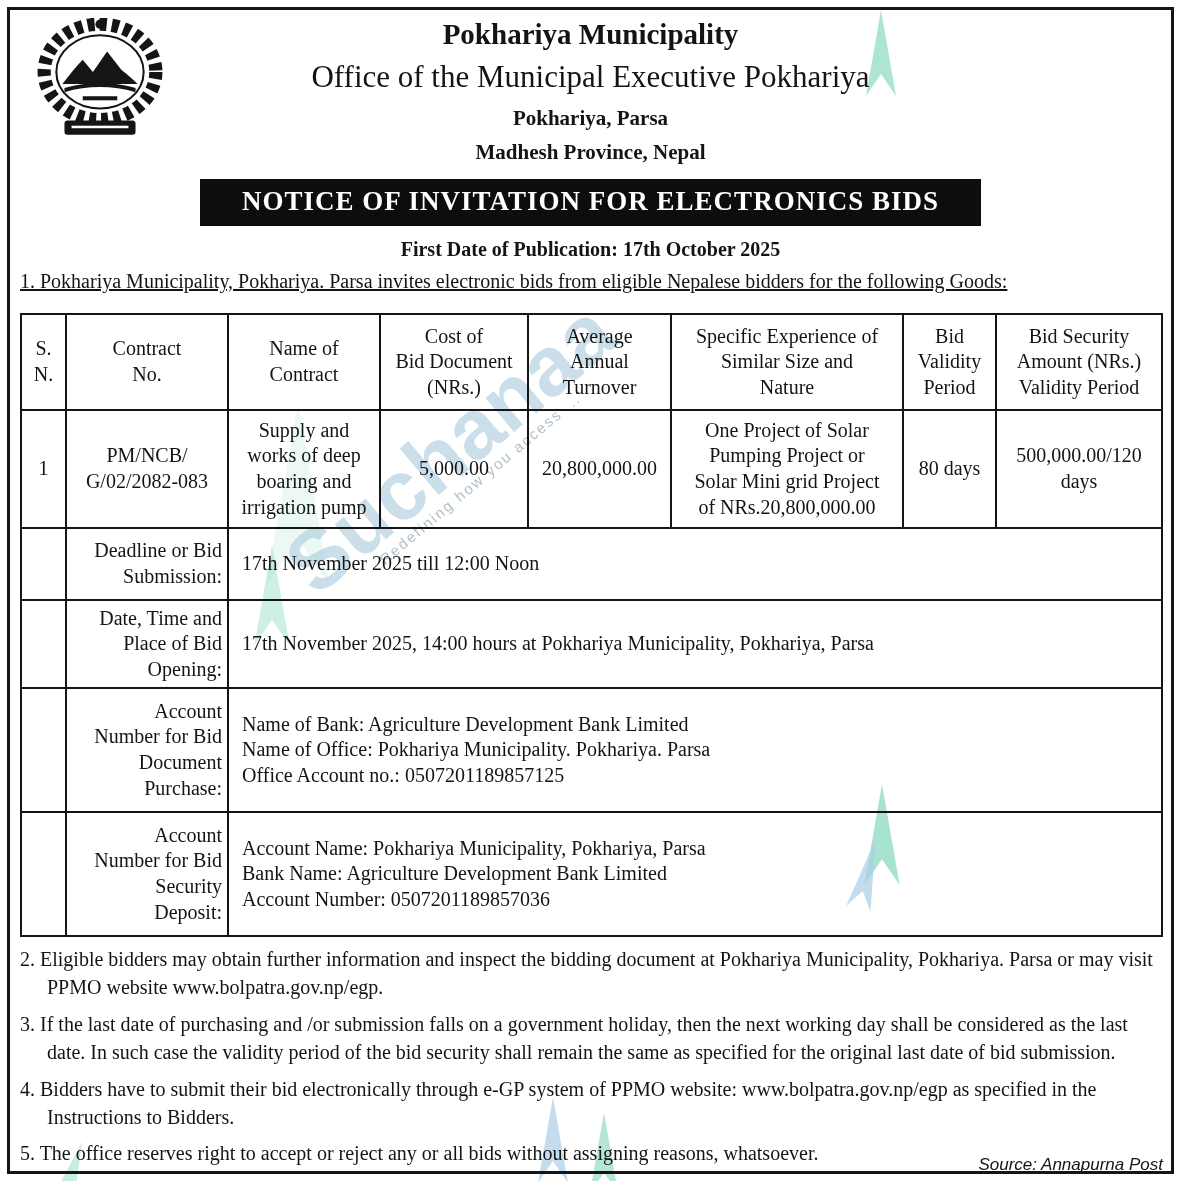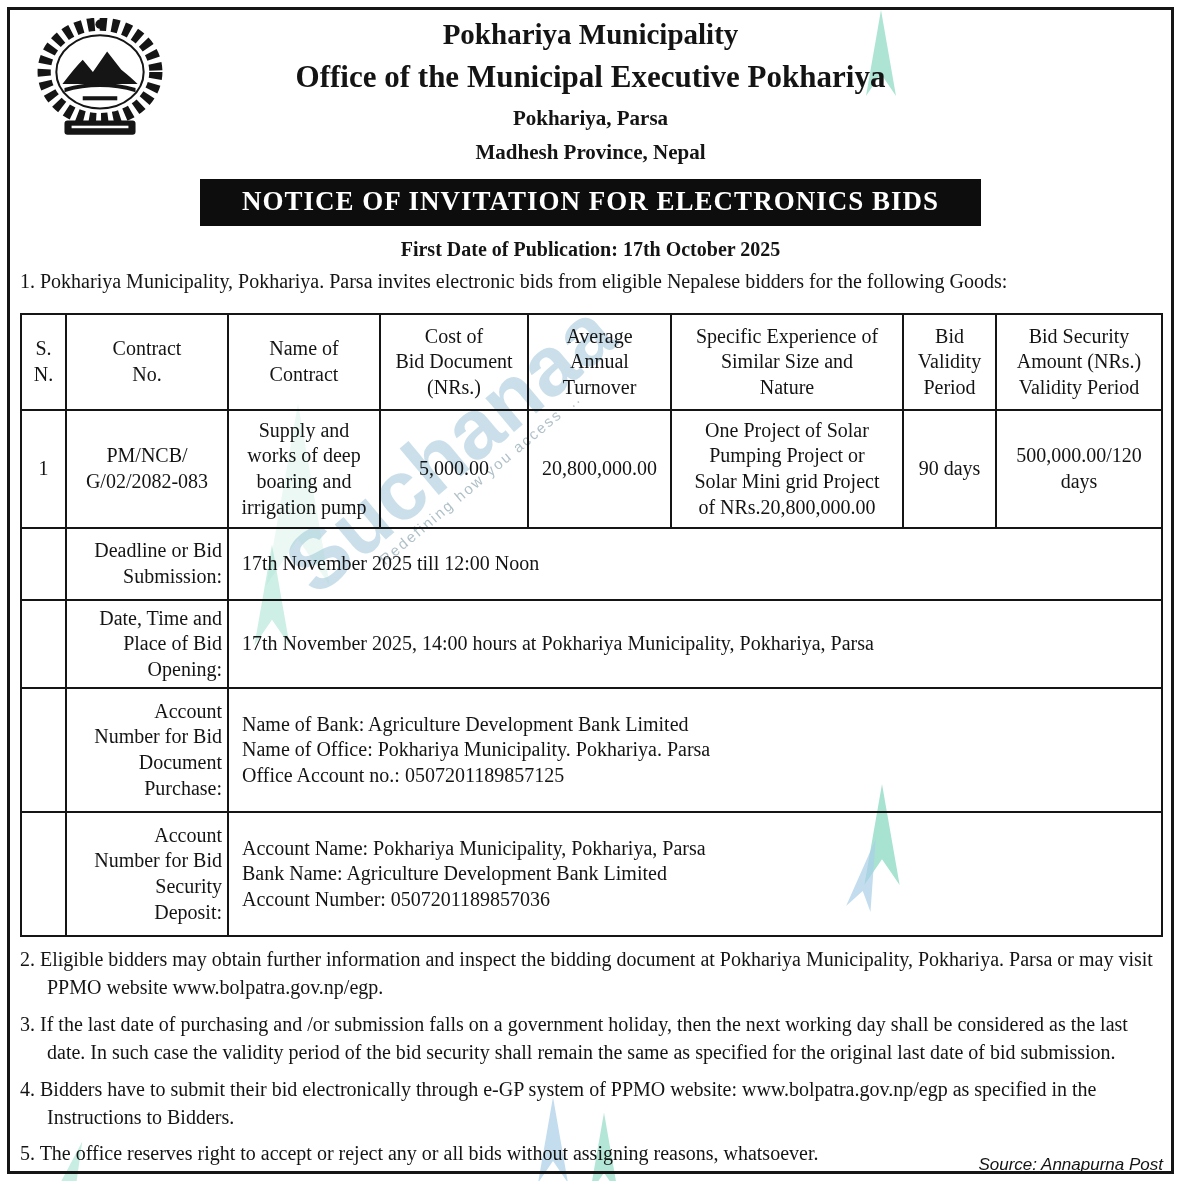--- a/index.html
+++ b/index.html
@@ -15,30 +15,30 @@
     position: absolute; inset: 7px;
     border: 3px solid #151515;
     z-index: 6; pointer-events: none;
   }
   .content { position: absolute; left: 20px; top: 12px; width: 1141px; z-index: 3; }
 
   
   .header { position: relative; text-align: center; }
   .logo { position: absolute; left: 14px; top: 0; width: 132px; height: 124px; }
   .t1 { font-size: 29px; font-weight: bold; margin-top: 6px; }
-  .t2 { font-size: 31px; font-weight: bold; margin-top: 8px; }
+  .t2 { font-size: 31px; font-weight: normal; margin-top: 8px; }
   .t3 { font-size: 21px; font-weight: bold; margin-top: 11px; }
   .t4 { font-size: 21px; font-weight: bold; margin-top: 9px; }
   .banner {
     display: inline-block; background: #0d0d0d; color: #ffffff;
     font-size: 27px; font-weight: bold; letter-spacing: 1px;
     padding: 7px 42px 9px; margin-top: 14px;
   }
   .pub { font-size: 20px; font-weight: bold; margin-top: 12px; }
-  .intro { font-size: 20px; margin-top: 9px; text-align: left; }
+  .intro { font-size: 20px; margin-top: 9px; text-align: left; text-decoration: underline; }
 
   
   table { width: 100%; border-collapse: collapse; table-layout: fixed; margin-top: 8px; }
   th, td {
     border: 2px solid #151515;
     white-space: pre-line;
     font-size: 20px; line-height: 1.28;
     padding: 4px 5px;
     vertical-align: middle;
   }
@@ -188,21 +188,21 @@
         <td>Supply and
 works of deep
 boaring and
 irrigation pump</td>
         <td>5,000.00</td>
         <td>20,800,000.00</td>
         <td>One Project of Solar
 Pumping Project or
 Solar Mini grid Project
 of NRs.20,800,000.00</td>
-        <td>90 days</td>
+        <td>80 days</td>
         <td>500,000.00/120
 days</td>
       </tr>
       <tr class="d0">
         <td></td>
         <td class="lbl">Deadline or Bid
 Submission:</td>
         <td class="val" colspan="6">17th November 2025 till 12:00 Noon</td>
       </tr>
       <tr class="d1">

